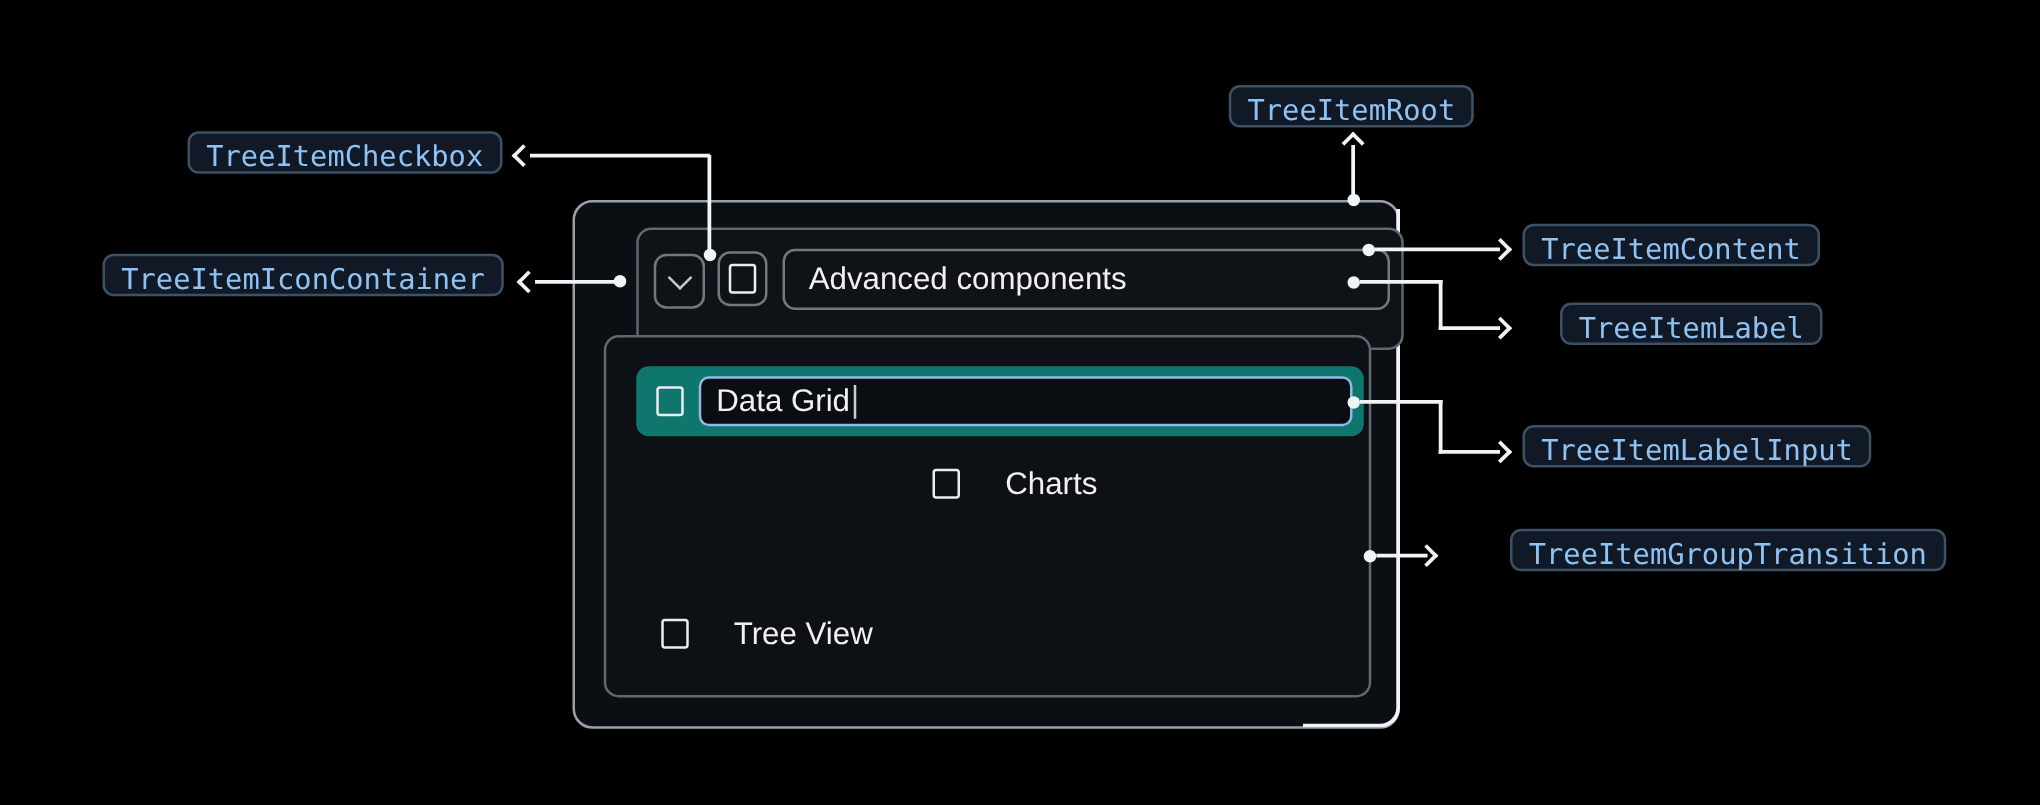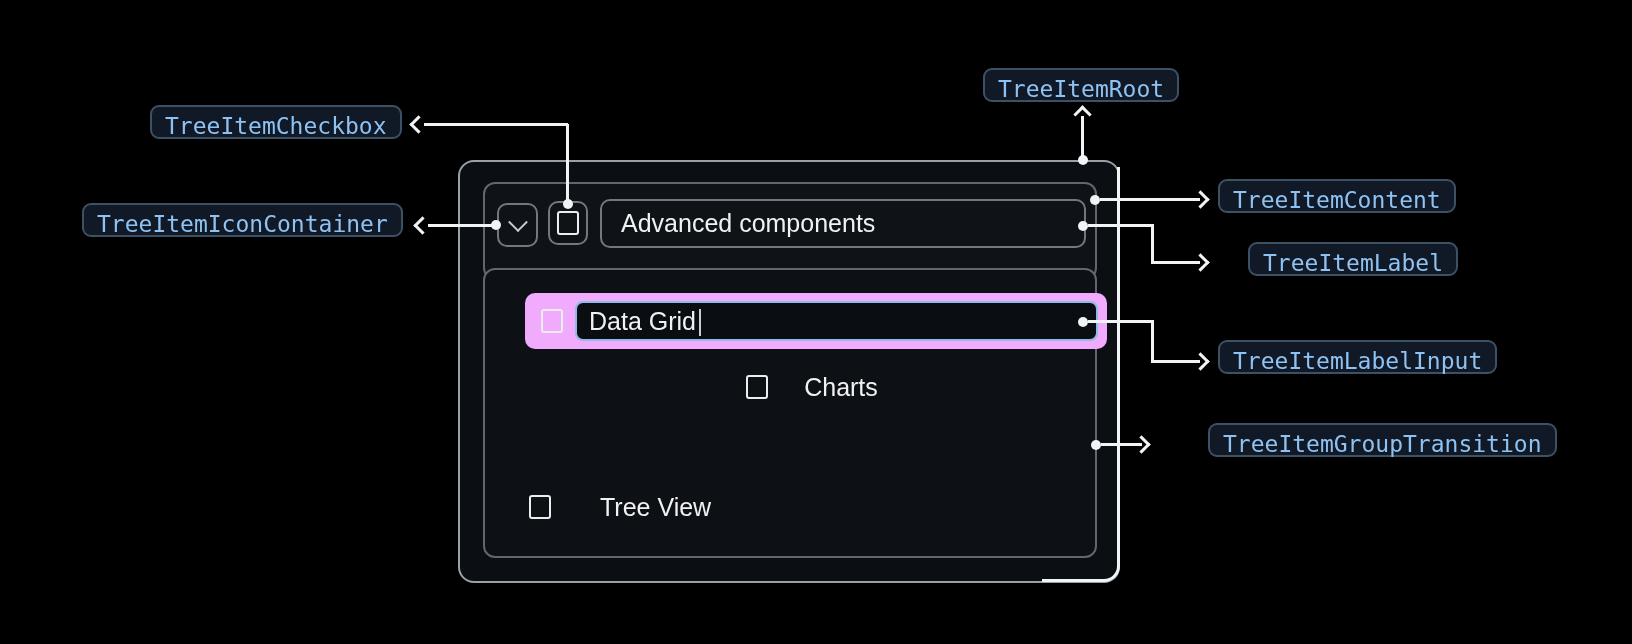--- a/index.html
+++ b/index.html
@@ -38,21 +38,21 @@
     background: #0b0e12;
   }
   .root-edge-highlight {
     left: 1042px; top: 167px; width: 78px; height: 415px;
     border-right: 3px solid #f0f4f7;
     border-bottom: 3px solid #f0f4f7;
     border-bottom-right-radius: 16px;
     pointer-events: none;
   }
   .content-box {
-    left: 483px; top: 182px; width: 614px; height: 98px;
+    left: 509px; top: 182px; width: 614px; height: 98px;
     border: 2px solid #60676f;
     border-radius: 12px;
     background: #0f1318;
   }
   .group-box {
     left: 483px; top: 268px; width: 614px; height: 290px;
     border: 2px solid #60676f;
     border-radius: 12px;
     background: #0d1015;
   }
@@ -83,22 +83,22 @@
     border-radius: 10px;
     line-height: 45px;
     padding-left: 19px;
     color: #f0f1f2;
     font-size: 25px;
   }
 
   
   .row-editing {
     position: absolute;
-    left: 40px; top: 23px; width: 582px; height: 56px;
-    background: #f0abfc;
+    left: 24px; top: 23px; width: 582px; height: 56px;
+    background: #0f766e;
     border-radius: 10px;
   }
   .row-editing .cbx { position: absolute; left: 16px; top: 16px; }
   .edit-input {
     position: absolute;
     left: 50px; top: 8px; width: 523px; height: 40px;
     background: #0a0d11;
     border: 2px solid #8fb9e6;
     border-radius: 8px;
     color: #f0f1f2;
@@ -182,21 +182,21 @@
       <span class="cbx"></span>
       <div class="edit-input"><span>Data Grid</span><span class="caret"></span></div>
     </div>
 
     <div class="tree-row" style="top:95px;justify-content:center;">
       <span class="cbx"></span>
       <span class="row-label">Charts</span>
     </div>
 
 
-    <div class="tree-row" style="top:215px;gap:13px;">
+    <div class="tree-row" style="top:215px;">
       <span class="cbx"></span>
       <span class="row-label">Tree View</span>
     </div>
   </div>
 
   <span class="arr arr-left" style="left:412px; top:118px;"></span>
   <div class="cline" style="left:424px; top:123px; width:144px; height:3px;"></div>
   <div class="cline" style="left:566px; top:124px; width:3px; height:77px;"></div>
   <span class="dot" style="left:563px; top:199px;"></span>
 

